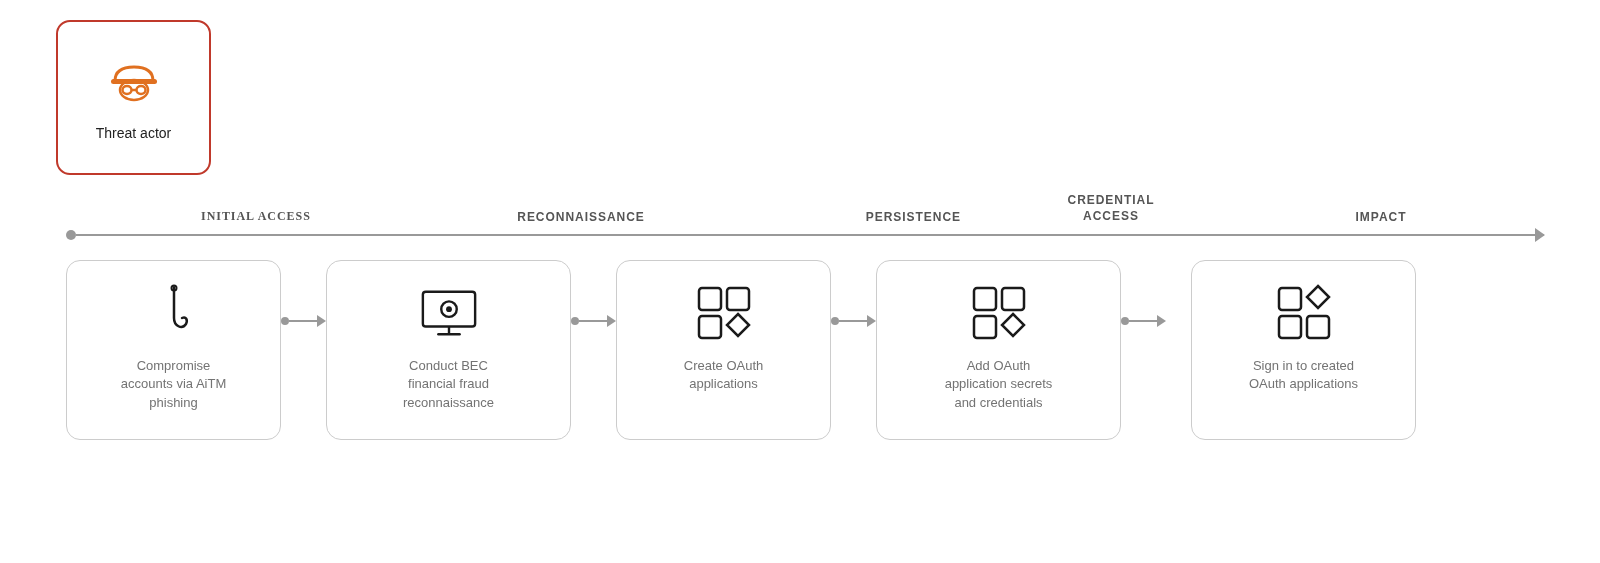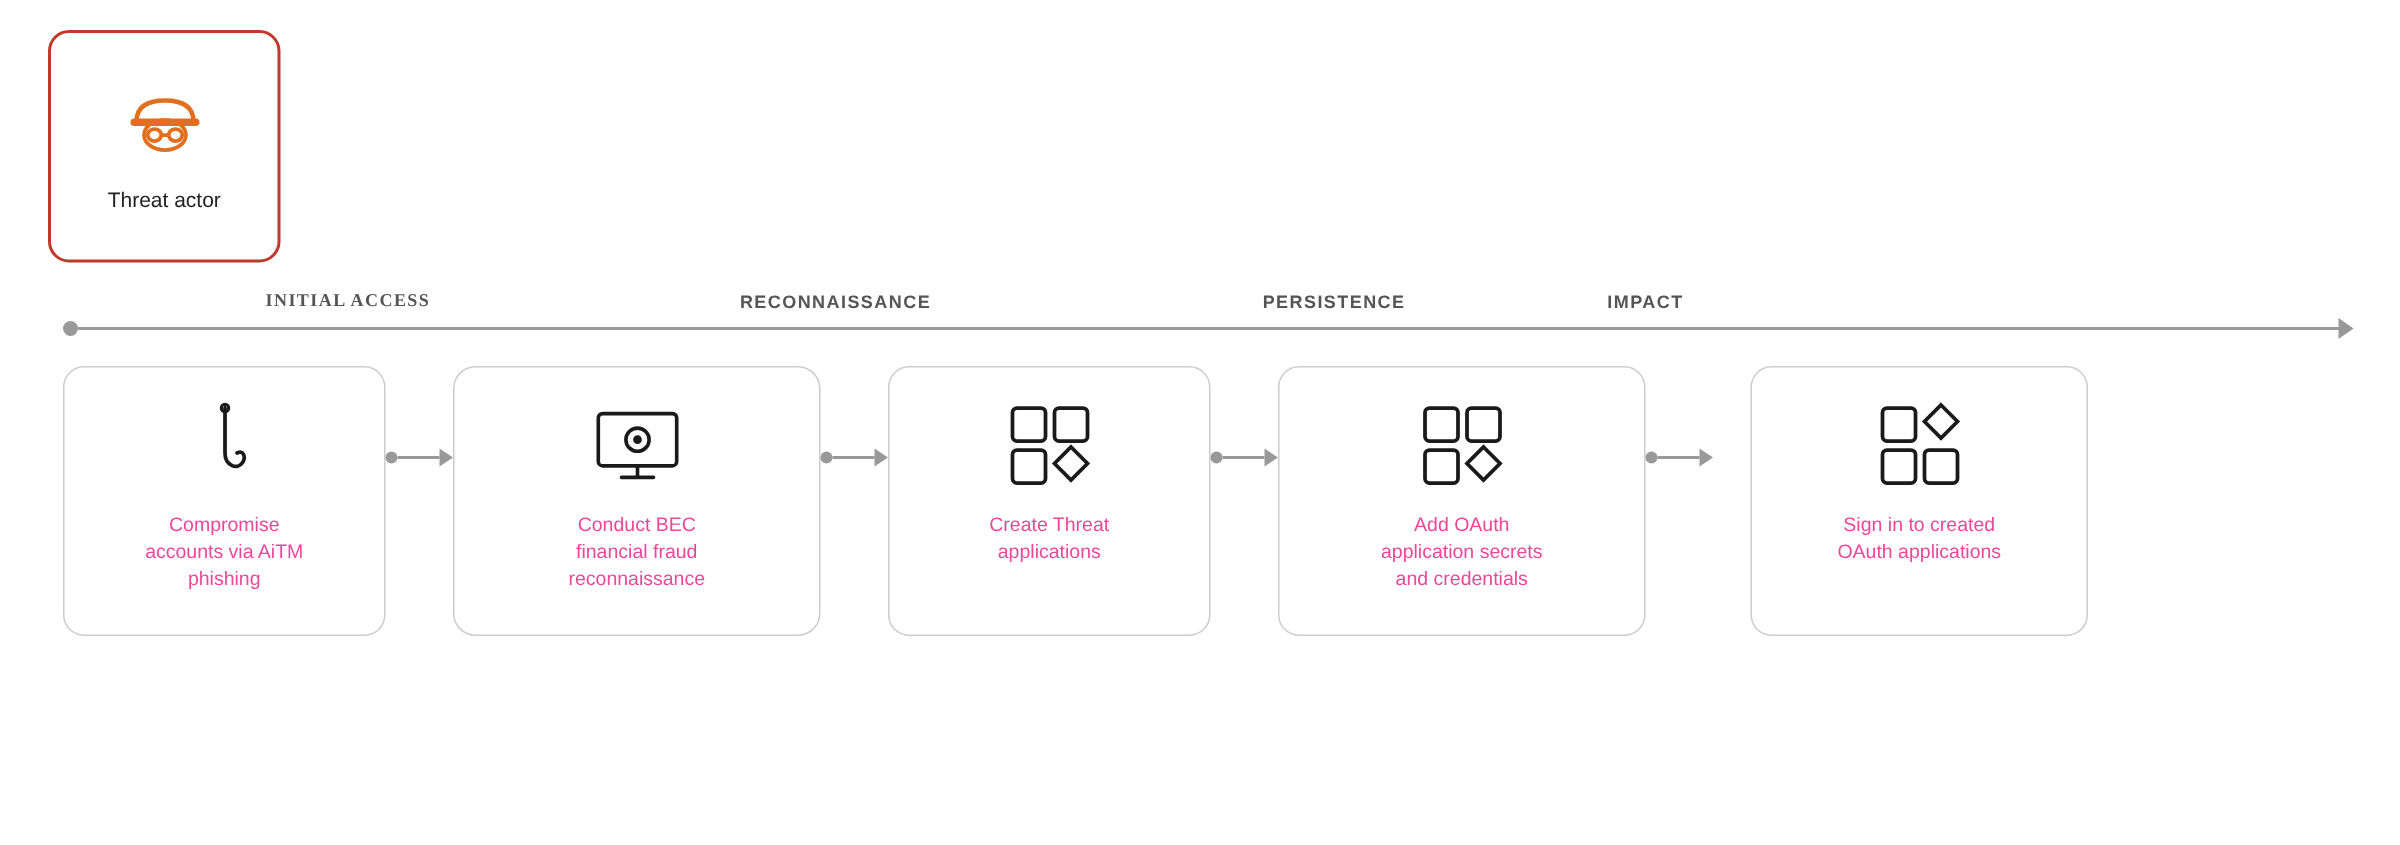--- a/index.html
+++ b/index.html
@@ -6,21 +6,21 @@
     body {
       background: #ffffff;
       font-family: 'Segoe UI', Arial, sans-serif;
       width: 1600px;
       height: 563px;
       overflow: hidden;
       position: relative;
     }
 
     .diagram-container {
-      padding: 20px 32px;
+      padding: 20px 56px;
       width: 100%;
       height: 100%;
       display: flex;
       flex-direction: column;
     }
 
     
     .threat-actor-box {
       width: 155px;
       height: 155px;
@@ -112,21 +112,21 @@
       flex-direction: column;
       align-items: center;
       justify-content: flex-start;
       padding: 22px 14px 18px;
       gap: 14px;
       min-height: 180px;
     }
 
     .step-label {
       font-size: 13px;
-      color: #ec4899;
+      color: #737373;
       text-align: center;
       line-height: 1.4;
     }
 
     .step-connector {
       display: flex;
       align-items: center;
       flex-shrink: 0;
       padding-top: 55px;
     }
@@ -193,20 +193,21 @@
   <div style="display:flex; flex-direction:column; width:100%; flex:1;">
 
     <div class="phases-row">
       <div style="width:115px;"></div>
       <div class="phase-label col-initial" style="width:230px; text-align:left;font-family:Liberation Serif, serif;">INITIAL ACCESS</div>
       <div style="width:20px;"></div>
       <div class="phase-label" style="width:260px; text-align:center;">RECONNAISSANCE</div>
       <div style="width:20px;"></div>
       <div class="phase-label" style="width:230px; text-align:right;">PERSISTENCE</div>
       <div style="width:20px;"></div>
+      <div class="phase-label" style="width:260px; text-align:center; line-height:1.3;">CREDENTIAL<br>ACCESS</div>
       <div style="width:20px;"></div>
       <div class="phase-label" style="width:240px; text-align:center;">IMPACT</div>
     </div>
 
     <div class="timeline-row" style="margin-top:6px;">
       <div class="timeline-dot"></div>
       <div class="timeline-line" style="flex:1;"></div>
     </div>
 
     <div class="steps-row" style="padding-left:10px;">
@@ -261,21 +262,21 @@
         <div class="icon-wrap">
           <svg width="58" height="58" viewBox="0 0 58 58" fill="none" xmlns="http://www.w3.org/2000/svg">
 
             <rect x="4" y="4" width="22" height="22" rx="3" stroke="#1a1a1a" stroke-width="2.5" fill="none"></rect>
             <rect x="32" y="4" width="22" height="22" rx="3" stroke="#1a1a1a" stroke-width="2.5" fill="none"></rect>
             <rect x="4" y="32" width="22" height="22" rx="3" stroke="#1a1a1a" stroke-width="2.5" fill="none"></rect>
 
             <path d="M43 30 L54 41 L43 52 L32 41 Z" stroke="#1a1a1a" stroke-width="2.5" fill="none"></path>
           </svg>
         </div>
-        <span class="step-label" style="white-space:pre-line;">Create Threat
+        <span class="step-label" style="white-space:pre-line;">Create OAuth
 applications</span>
       </div>
 
       <div class="step-connector">
         <div class="connector-dot"></div>
         <div class="connector-line"></div>
         <div class="connector-arrow"></div>
       </div>
 
       <div class="step-box" style="width:245px;">

